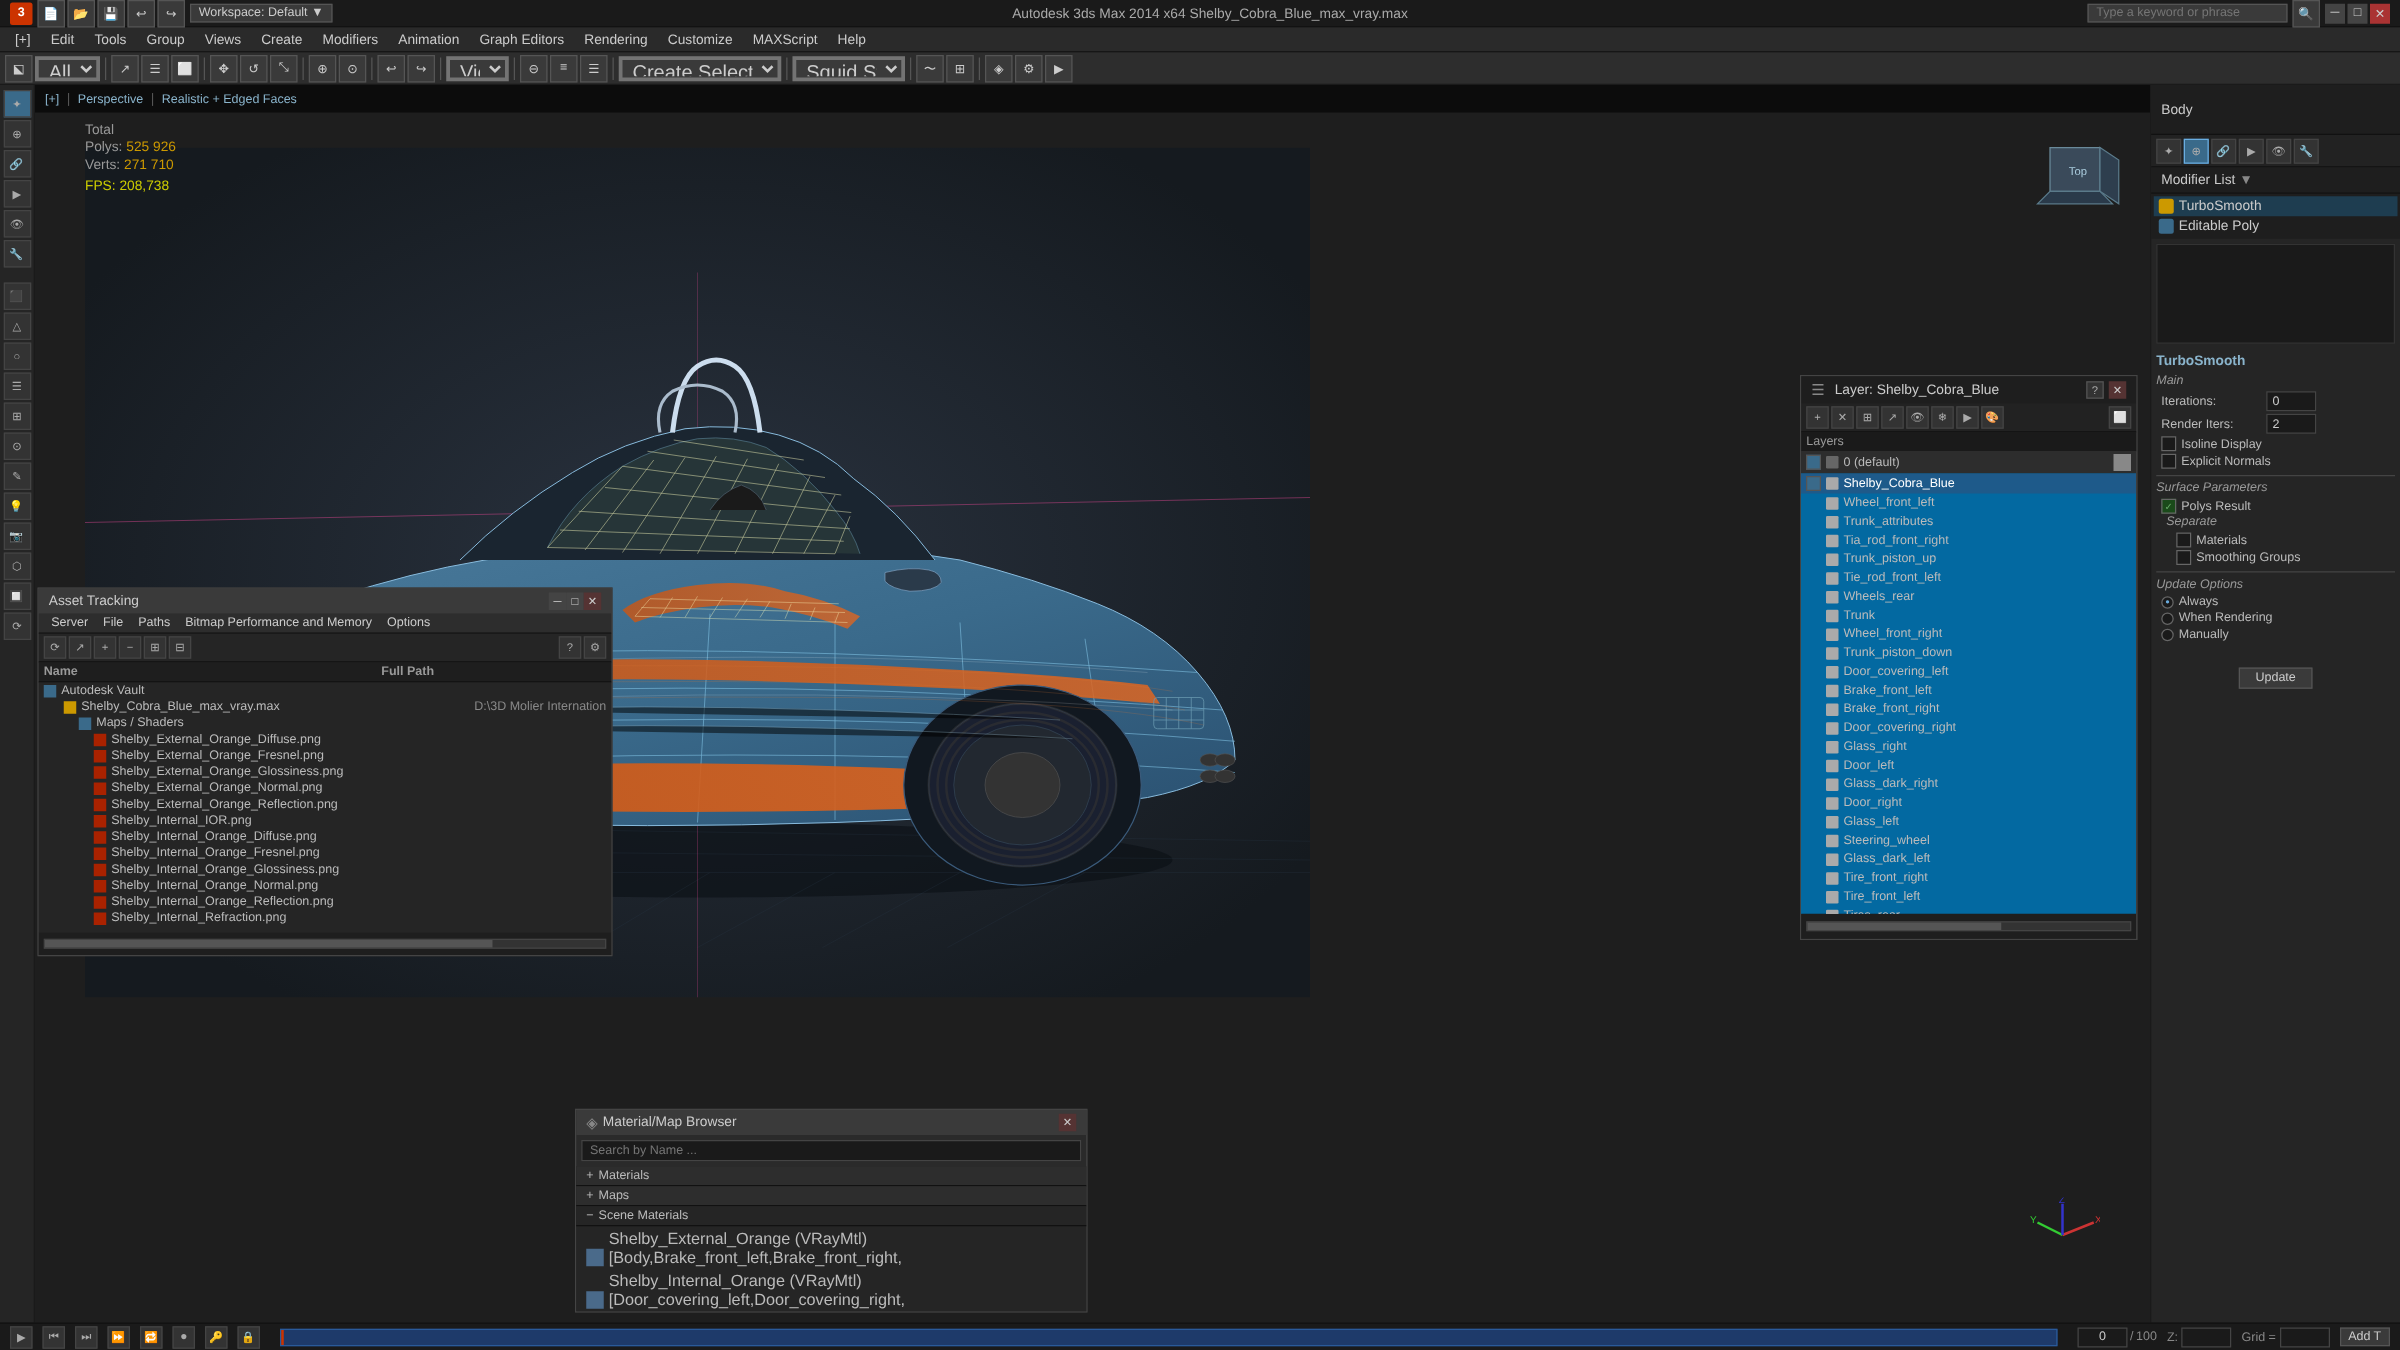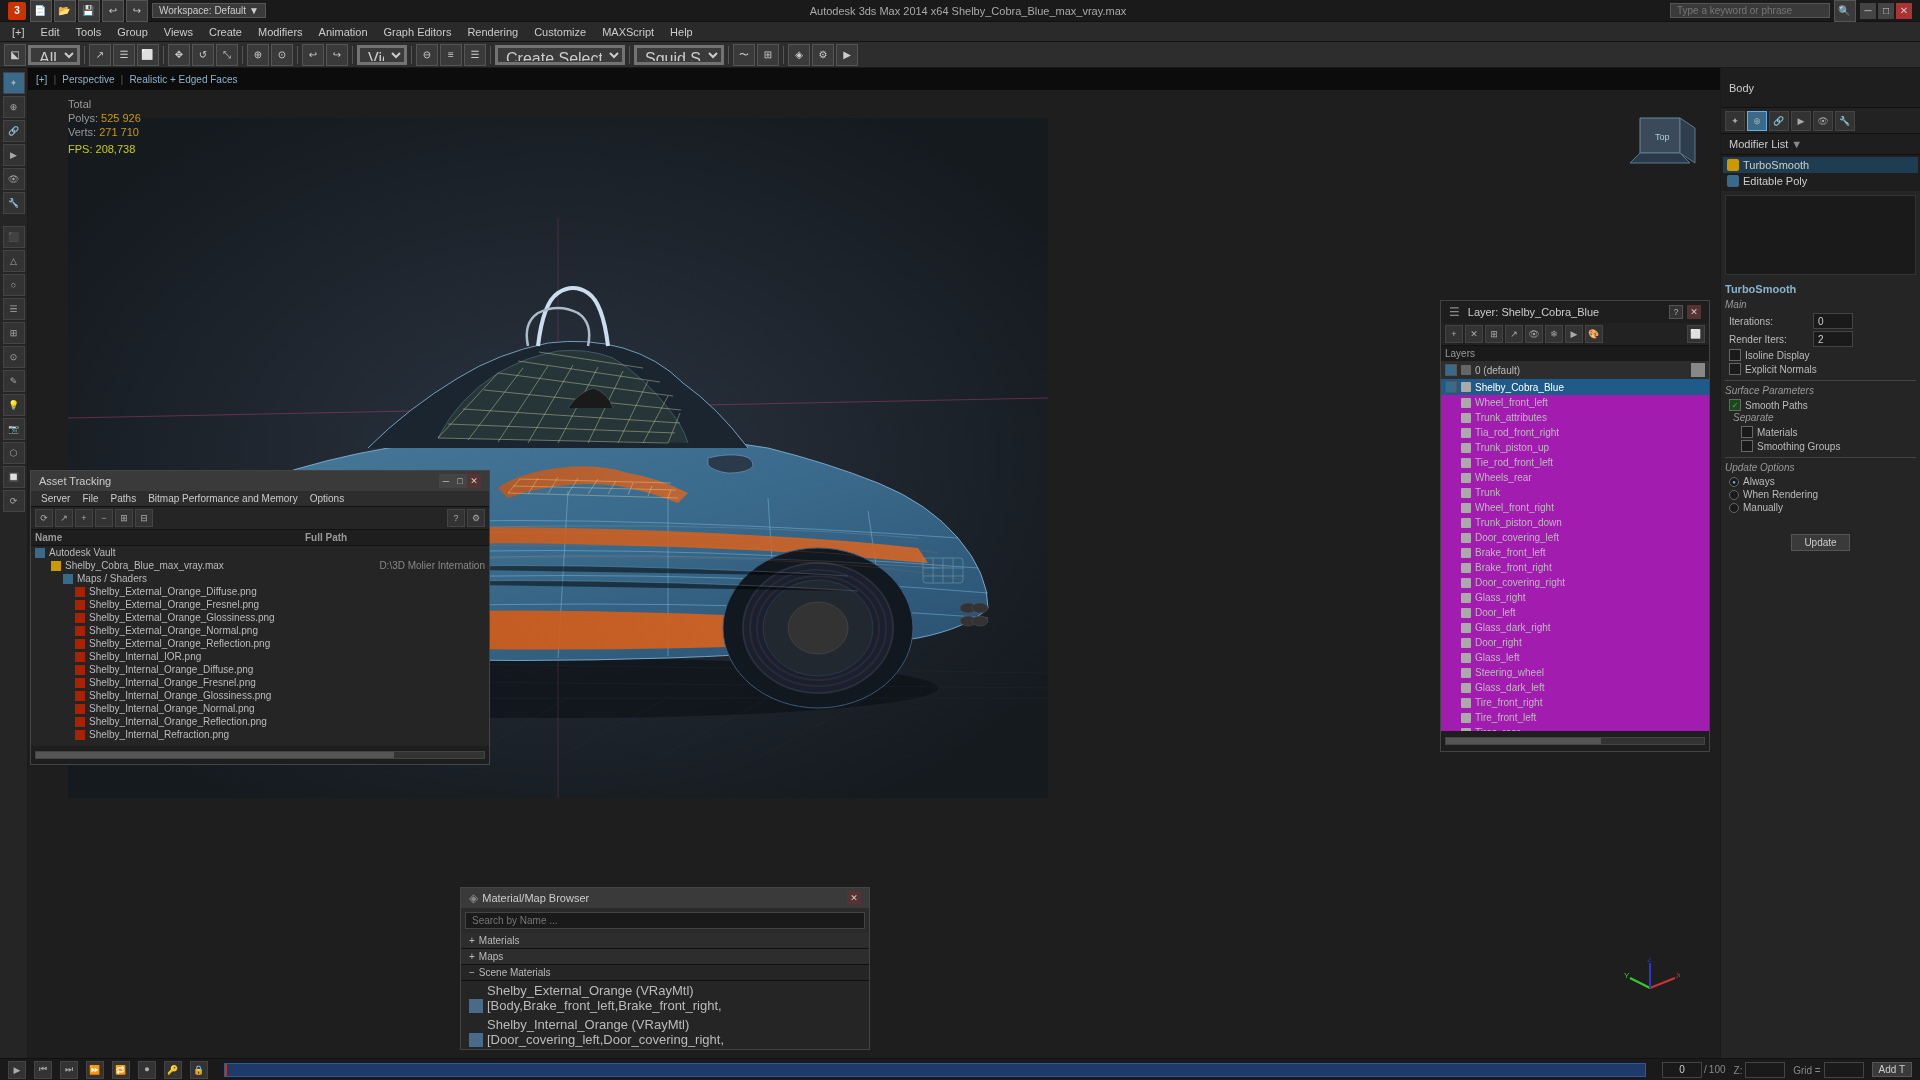--- a/index.html
+++ b/index.html
@@ -373,21 +373,21 @@
       padding: 2px 4px;
       align-items: center;
     }
     .layers-col {
       font-size: 10px;
       color: #999;
     }
     #layers-content {
       max-height: 370px;
       overflow-y: auto;
-      background: #a21caf;
+      background: #0369a1;
     }
     .layer-row {
       display: flex;
       align-items: center;
       padding: 2px 4px;
       gap: 4px;
       cursor: pointer;
       font-size: 10px;
       color: #bbb;
     }
@@ -972,21 +972,21 @@
         <div class="param-checkbox"></div>
         <span class="param-label">Explicit Normals</span>
       </div>
 
       <div class="section-divider"></div>
 
       <div class="param-section">Surface Parameters</div>
 
       <div class="param-row">
         <div class="param-checkbox checked"></div>
-        <span class="param-label">Smooth Paths</span>
+        <span class="param-label">Polys Result</span>
       </div>
 
       <div class="param-section" style="padding-left:8px;">Separate</div>
 
       <div class="param-row" style="padding-left:16px;">
         <div class="param-checkbox"></div>
         <span class="param-label">Materials</span>
       </div>
 
       <div class="param-row" style="padding-left:16px;">

